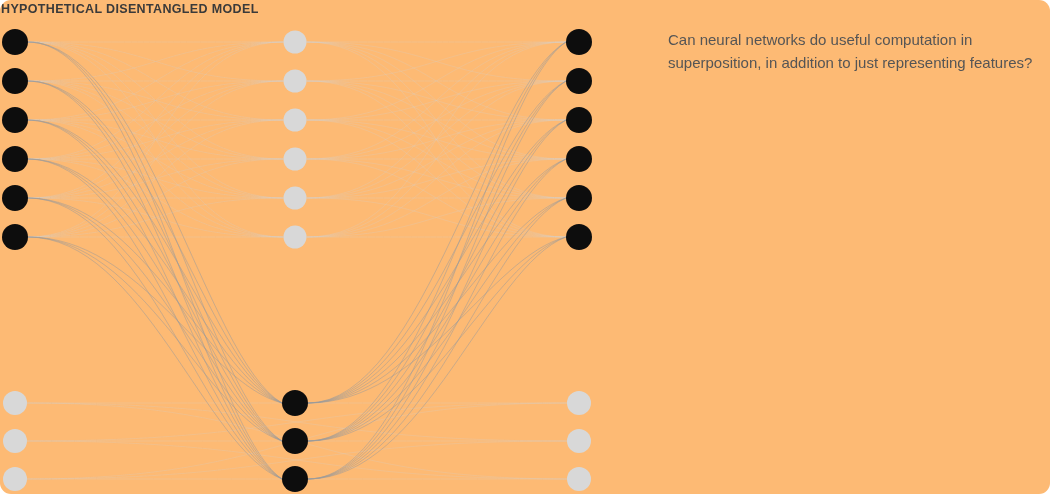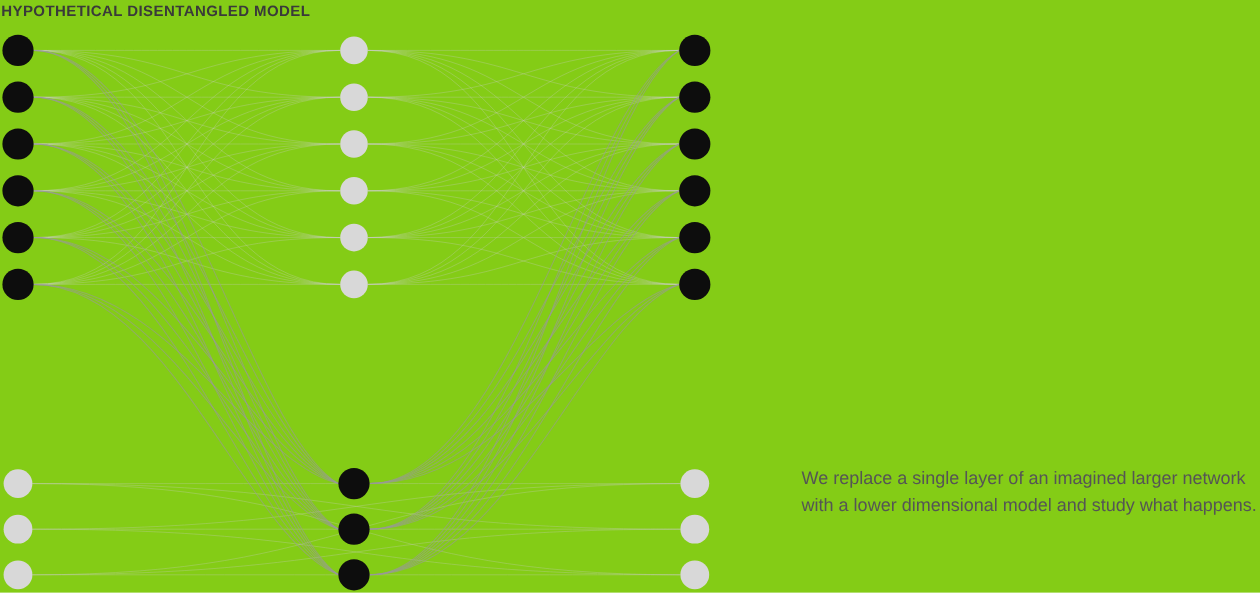--- a/index.html
+++ b/index.html
@@ -9,21 +9,22 @@
   }
   body {
     font-family: "Liberation Sans", sans-serif;
     -webkit-font-smoothing: antialiased;
   }
   #page {
     position: relative;
     width: 1050px;
     height: 494px;
     overflow: hidden;
-    background: #84cc16;
+    background: #fdba74;
+    border-radius: 11px;
   }
   #net-svg {
     position: absolute;
     left: 0;
     top: 0;
     width: 1050px;
     height: 494px;
   }
   .section-label {
     position: absolute;
@@ -206,16 +207,16 @@
         <circle cx="295" cy="479" r="13" fill="#0d0d0d"></circle>
         <circle cx="579" cy="403" r="12" fill="#d8d8d8"></circle>
         <circle cx="579" cy="441" r="12" fill="#d8d8d8"></circle>
         <circle cx="579" cy="479" r="12" fill="#d8d8d8"></circle>
       </g>
   </svg>
 
   <div class="section-label" id="label-hypothetical">HYPOTHETICAL DISENTANGLED MODEL</div>
 
 
-
-  <div class="side-note" id="note-bottom">We replace a single layer of an imagined larger network with a lower dimensional model and study what happens.</div>
+  <div class="side-note" id="note-top">Can neural networks do useful computation in superposition, in addition to just representing features?</div>
+
 
 </div>
 
 </body></html>

